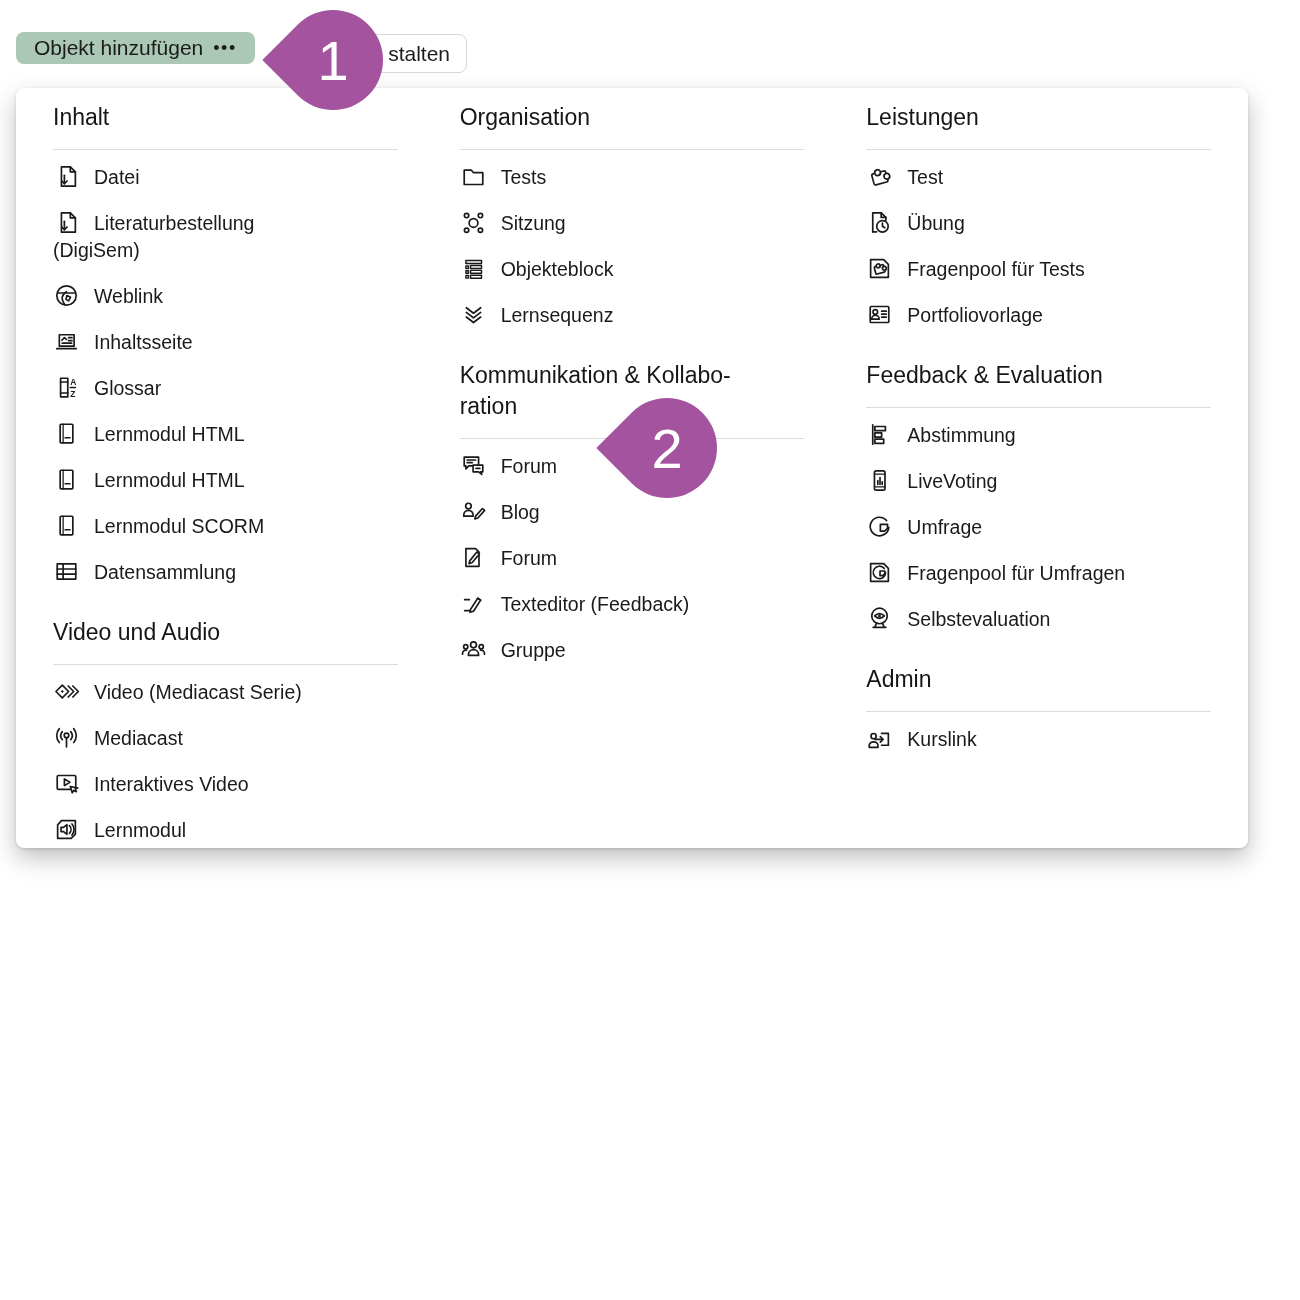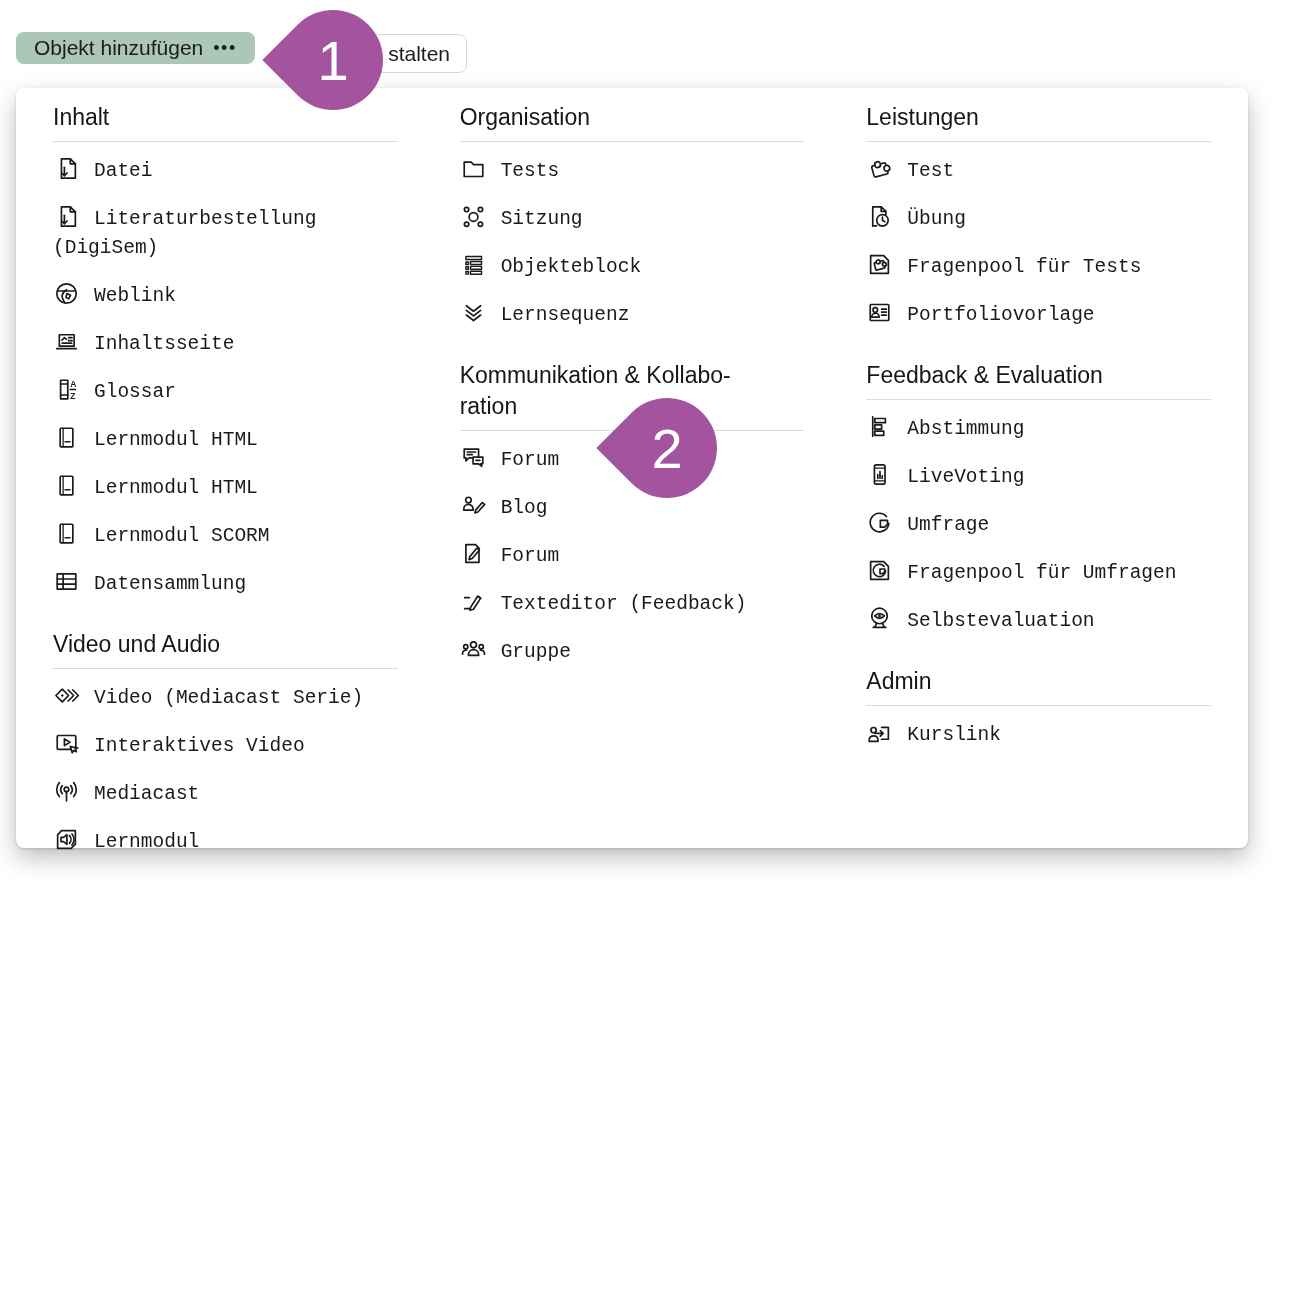--- a/index.html
+++ b/index.html
@@ -28,29 +28,29 @@
     position:absolute; left:16px; top:88px; width:1232px; height:760px;
     background:#ffffff; border-radius:8px;
     box-shadow:0 1px 3px rgba(0,0,0,.15), 0 10px 24px rgba(0,0,0,.25);
   }
   #menu-columns {
     display:grid; grid-template-columns:repeat(3,1fr); column-gap:62px;
     padding:14px 37px 0 37px;
   }
   .section-title {
     font-size:23px; font-weight:400; line-height:31px; margin:0;
-    padding-bottom:8px; margin-bottom:4px;
+    padding-bottom:16px; margin-bottom:4px;
     border-bottom:1px solid #dcdcdc;
     white-space:pre-line; color:#161616;
   }
   .section + .section { margin-top:22px; }
   .menu-item { padding:9px 0; font-size:19.5px; line-height:27px; cursor:pointer; }
   .item-icon { display:inline-block; width:27px; height:27px; vertical-align:-6px; margin-right:14px; color:#1a1a1a; }
   .item-icon svg { width:27px; height:27px; display:block; }
-  .item-label { white-space:pre-line;font-family:Liberation Mono, monospace; }
+  .item-label { white-space:pre-line; }
   
   .marker { position:absolute; width:100px; height:100px; z-index:10; }
   .marker-shape {
     position:absolute; inset:0; background:#a4549e;
     border-radius:0 50% 50% 50%; transform:rotate(-45deg);
   }
   .marker-num {
     position:absolute; inset:0; display:flex; align-items:center; justify-content:center;
     font-size:56px; color:#ffffff;
   }
@@ -127,30 +127,30 @@
         </div>
         <div class="section">
           <h2 class="section-title">Video und Audio</h2>
           <div class="menu-item"><span class="item-icon"><svg viewBox="0 0 32 32" fill="none" stroke="currentColor" stroke-width="2" stroke-linecap="round" stroke-linejoin="round" aria-hidden="true">
                 <path d="M3.5 16L11 8.5 18.5 16 11 23.5z"></path>
                 <path d="M9.2 16L11 14.2 12.8 16 11 17.8z" fill="currentColor" stroke="none"></path>
                 <path d="M18 9.5L24.5 16 18 22.5"></path>
                 <path d="M23.5 9.5L30 16l-6.5 6.5"></path>
               </svg></span><span class="item-label">Video (Mediacast Serie)</span></div>
           <div class="menu-item"><span class="item-icon"><svg viewBox="0 0 32 32" fill="none" stroke="currentColor" stroke-width="2" stroke-linecap="round" stroke-linejoin="round" aria-hidden="true">
-                <rect x="5" y="6.5" width="22" height="16.5" rx="1.5"></rect>
-                <path d="M13.5 10.5l6.5 4-6.5 4z"></path>
-                <path d="M20.5 19.5l2.3 7.5 1.7-2.8 3.2 1.5-1.3-3.4 3-.9z" fill="#fff"></path>
-              </svg></span><span class="item-label">Interaktives Video</span></div>
-          <div class="menu-item"><span class="item-icon"><svg viewBox="0 0 32 32" fill="none" stroke="currentColor" stroke-width="2" stroke-linecap="round" stroke-linejoin="round" aria-hidden="true">
                 <circle cx="16" cy="13.5" r="2.7"></circle>
                 <path d="M16 16.5V27"></path>
                 <path d="M11 9a7.5 7.5 0 0 0 0 9.5M21 9a7.5 7.5 0 0 1 0 9.5"></path>
                 <path d="M7.5 5.5a12.5 12.5 0 0 0 0 16.5M24.5 5.5a12.5 12.5 0 0 1 0 16.5"></path>
               </svg></span><span class="item-label">Mediacast</span></div>
+          <div class="menu-item"><span class="item-icon"><svg viewBox="0 0 32 32" fill="none" stroke="currentColor" stroke-width="2" stroke-linecap="round" stroke-linejoin="round" aria-hidden="true">
+                <rect x="5" y="6.5" width="22" height="16.5" rx="1.5"></rect>
+                <path d="M13.5 10.5l6.5 4-6.5 4z"></path>
+                <path d="M20.5 19.5l2.3 7.5 1.7-2.8 3.2 1.5-1.3-3.4 3-.9z" fill="#fff"></path>
+              </svg></span><span class="item-label">Interaktives Video</span></div>
           <div class="menu-item"><span class="item-icon"><svg viewBox="0 0 32 32" fill="none" stroke="currentColor" stroke-width="2" stroke-linecap="round" stroke-linejoin="round" aria-hidden="true">
                 <path d="M10 5.5h16.5v16l-5 5H5.5v-16z"></path>
                 <path d="M9.5 13.5h3l4-3.2v11.4l-4-3.2h-3z"></path>
                 <path d="M19.5 11.5a6.5 6.5 0 0 1 0 9M22.5 9.5a10 10 0 0 1 0 13"></path>
               </svg></span><span class="item-label">Lernmodul</span></div>
         </div>
       </div>
       <div class="menu-col">
         <div class="section">
           <h2 class="section-title">Organisation</h2>

